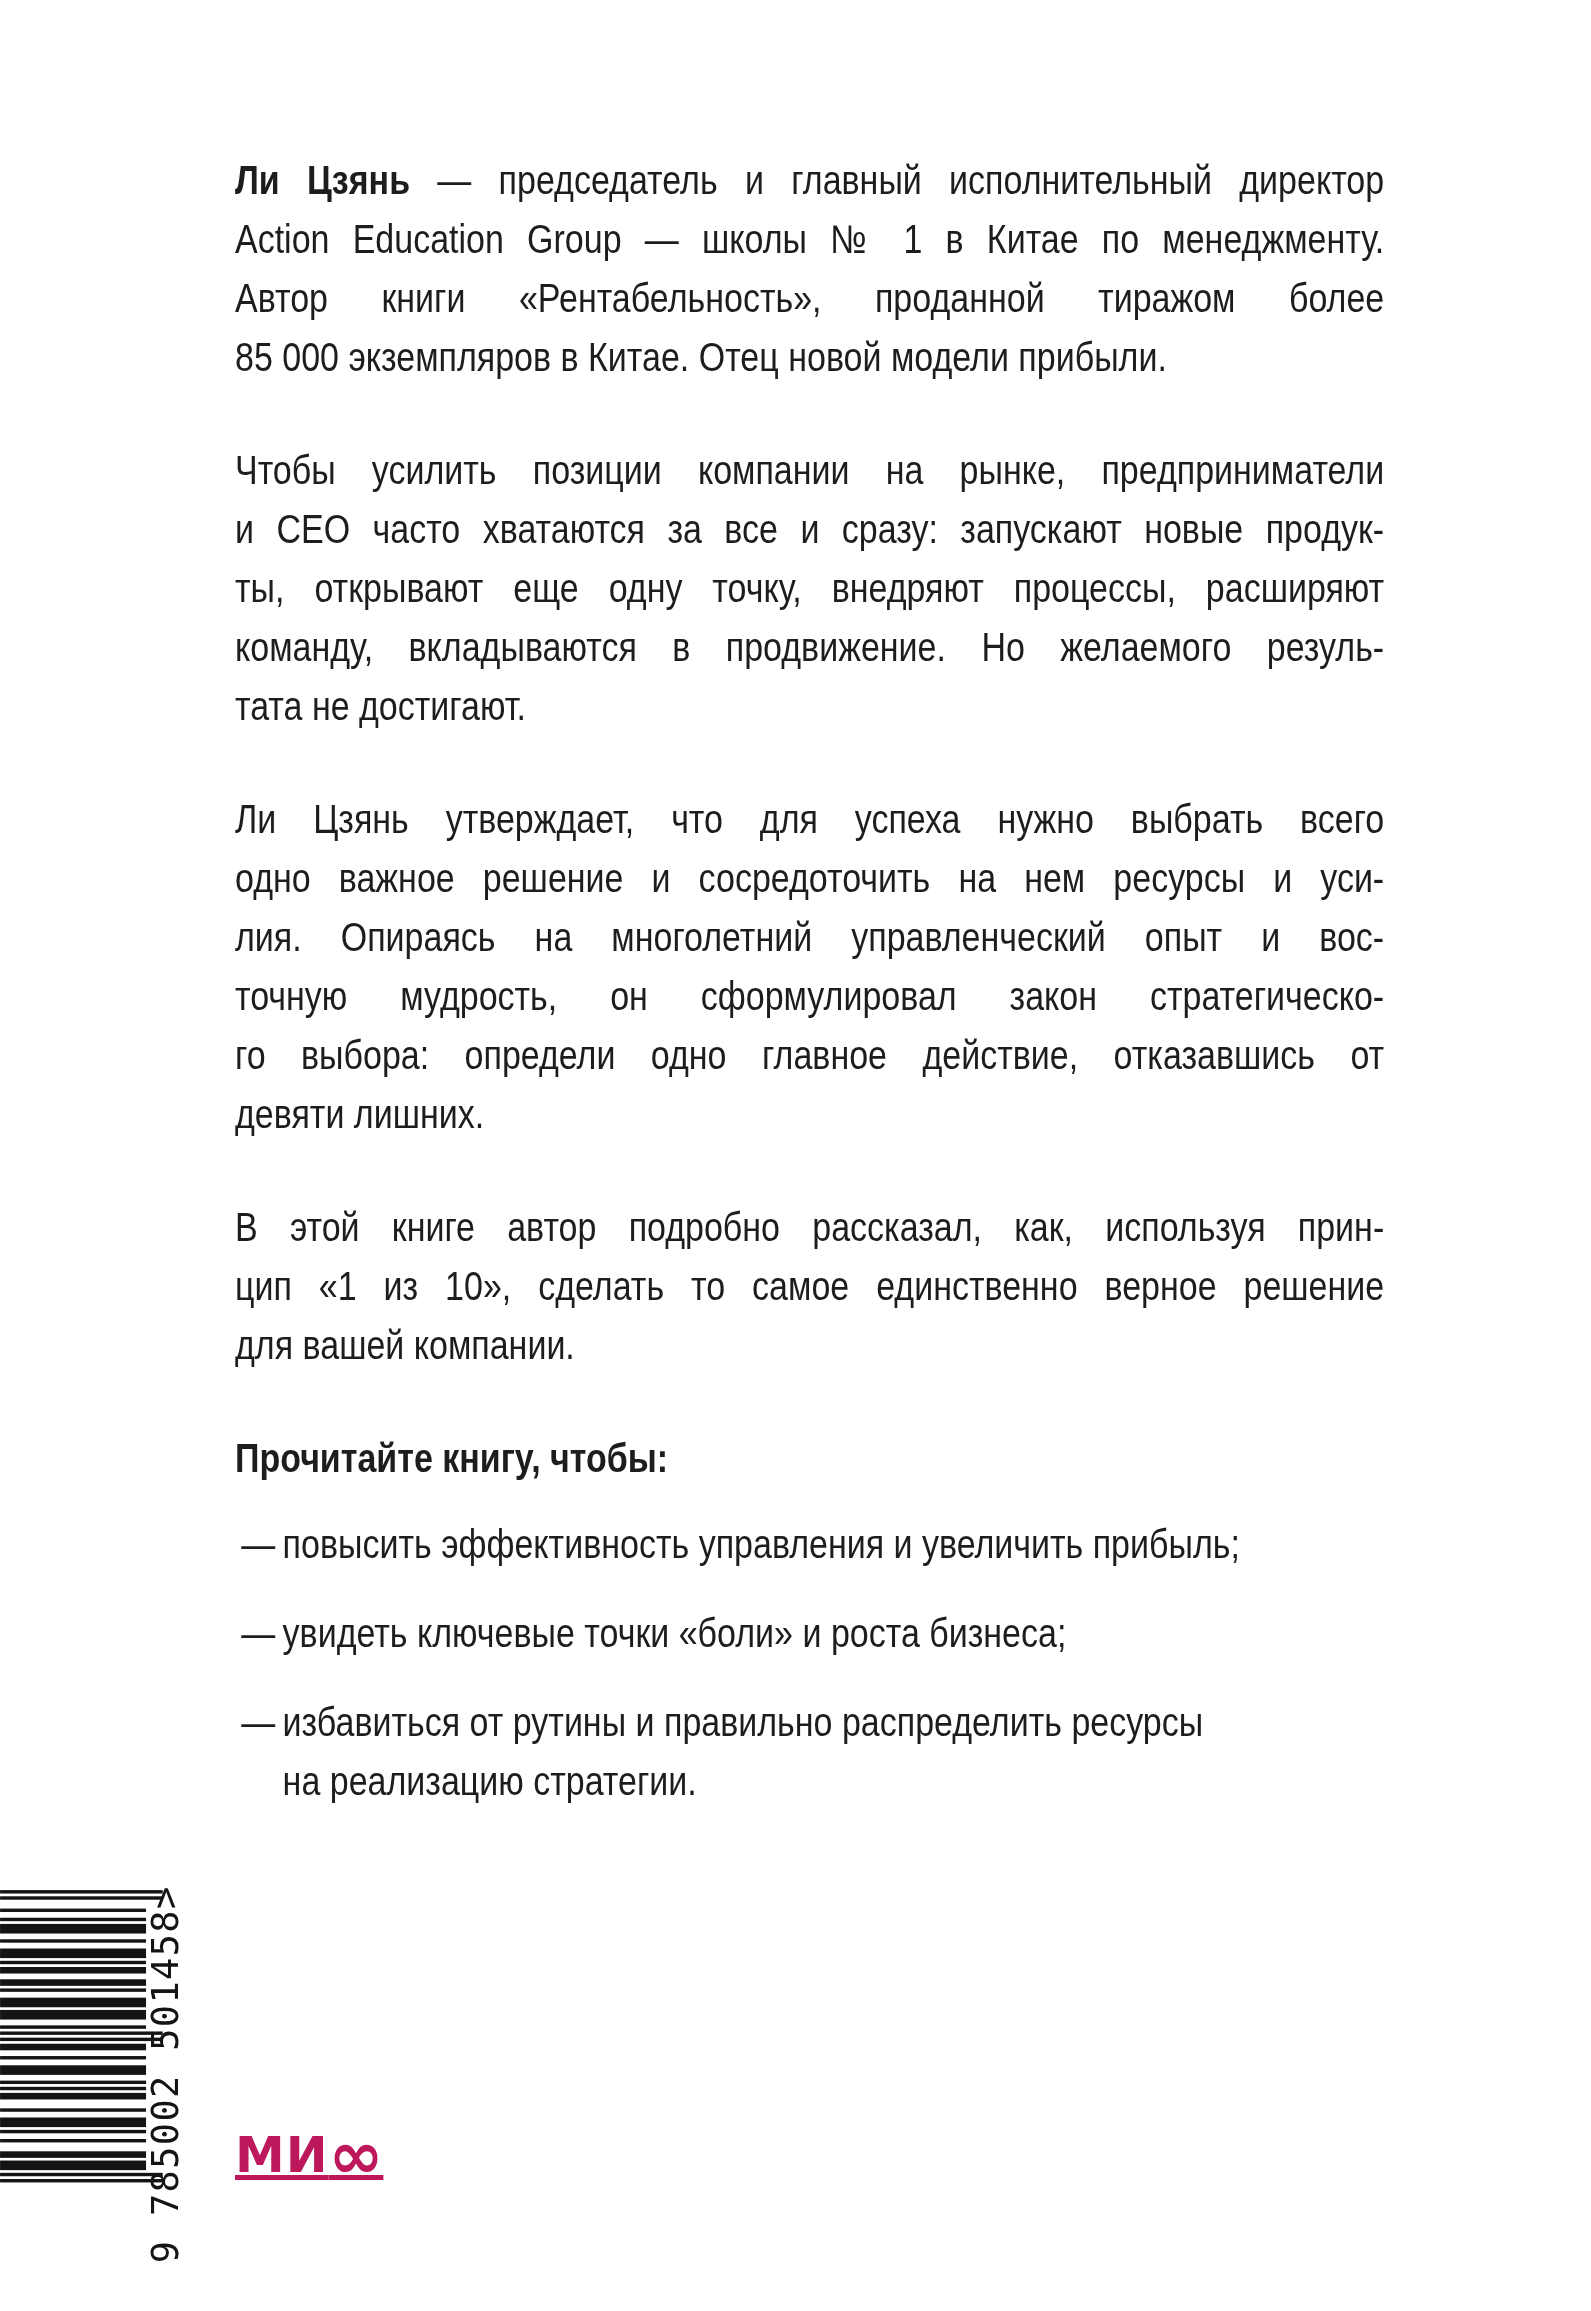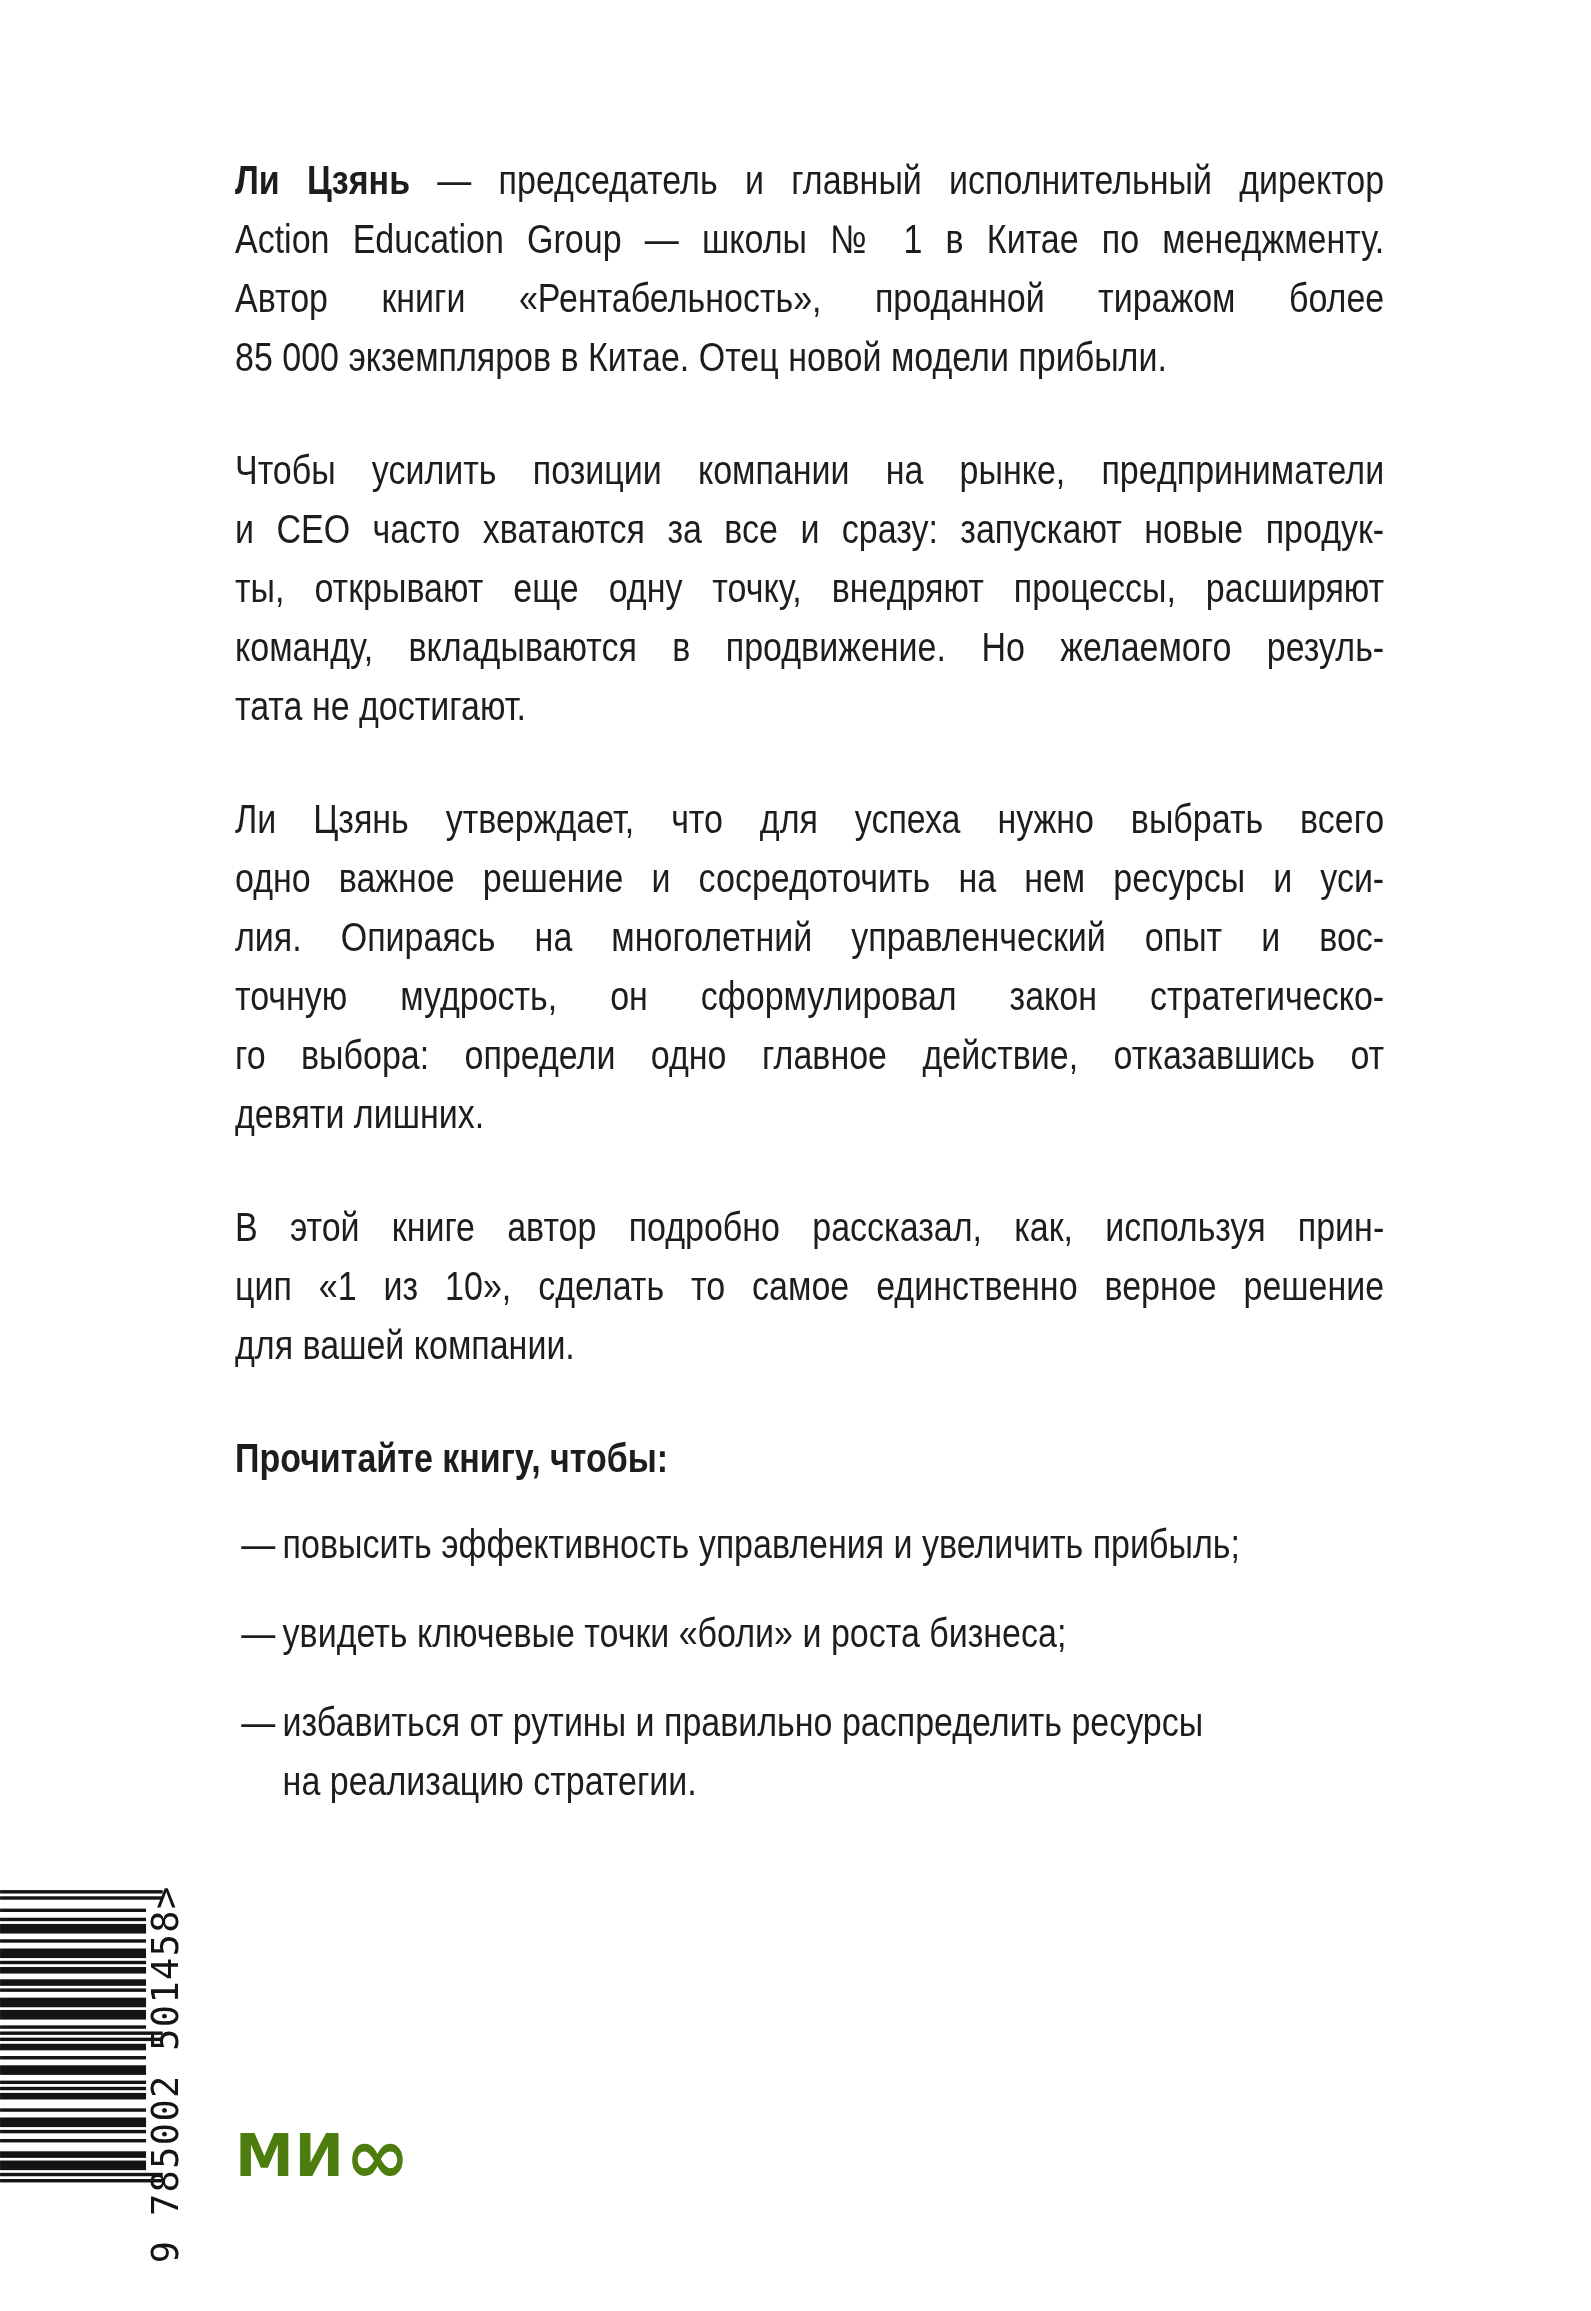--- a/index.html
+++ b/index.html
@@ -47,24 +47,25 @@
 
   
   .barcode-svg { position: absolute; left: 0; top: 1855px; }
 
   
   .logo {
     position: absolute;
     left: 235px; top: 2128px;
     font-family: "DejaVu Sans", sans-serif;
     font-weight: 700;
-    font-size: 59px;
+    font-size: 50px;
     line-height: 55px;
-    color: #4d7c0f;
+    color: #be185d;
     letter-spacing: 0.9px;
+    text-decoration: underline;
   }
   .logo .inf {
     font-size: 1.32em;
     line-height: 0;
     vertical-align: -0.09em;
     letter-spacing: 0;
   }
 </style>
 </head>
 <body>

